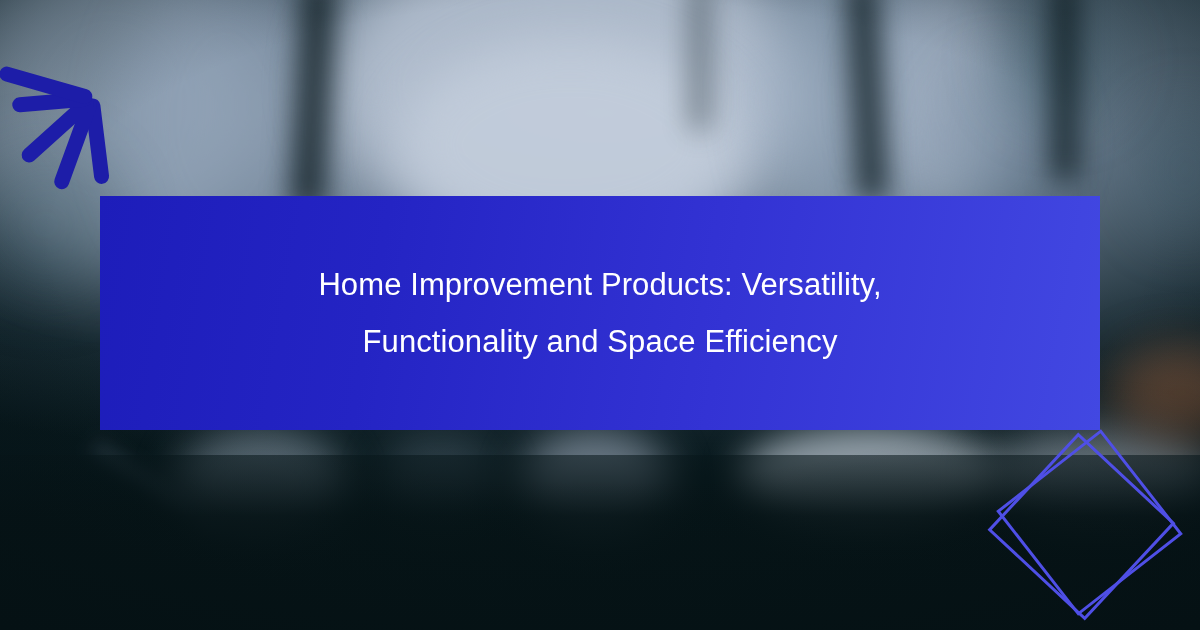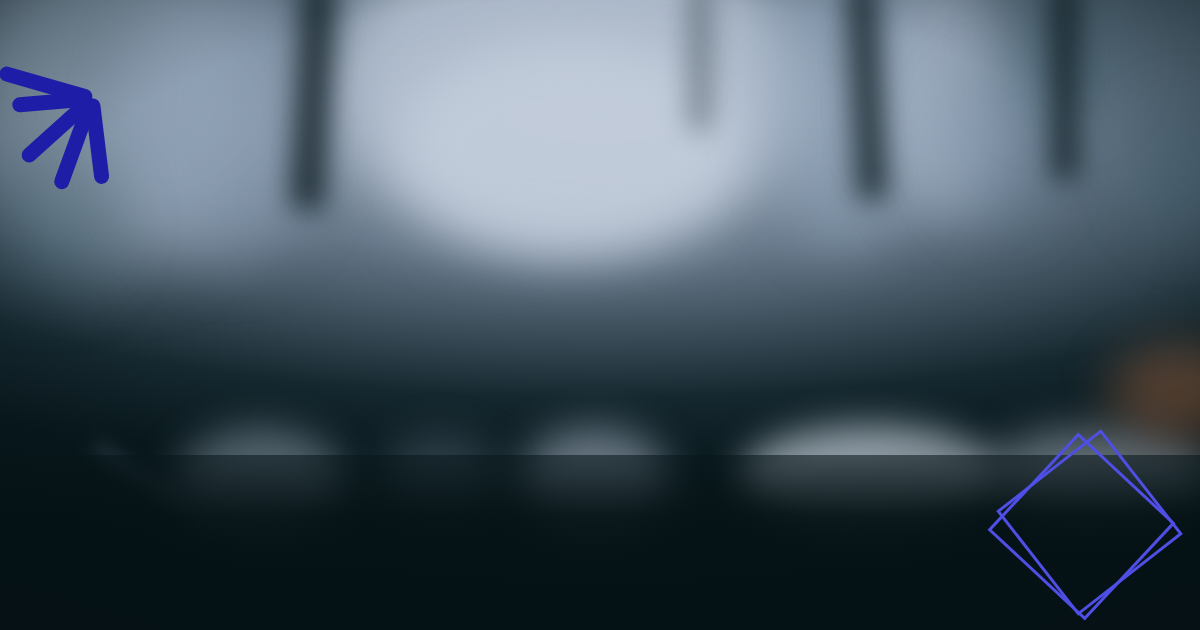--- a/index.html
+++ b/index.html
@@ -173,14 +173,18 @@
       <div class="ray" style="background: rgb(29, 29, 168); left: 92px; top: 90.5px; width: 92px; transform: rotate(138deg);"></div>
       <div class="ray" style="background: rgb(29, 29, 168); left: 92px; top: 90.5px; width: 80px; transform: rotate(175deg);"></div>
       <div class="ray" style="background: rgb(29, 29, 168); left: 92px; top: 90.5px; width: 96px; transform: rotate(196deg);"></div>
     </div>
 
   <div class="squares">
     <div class="sq sq-a"></div>
     <div class="sq sq-b"></div>
   </div>
 
+  <div class="banner">
+    <h1 class="banner-title">Home Improvement Products: Versatility,
+Functionality and Space Efficiency</h1>
+  </div>
 
 </div>
 
 </body></html>

